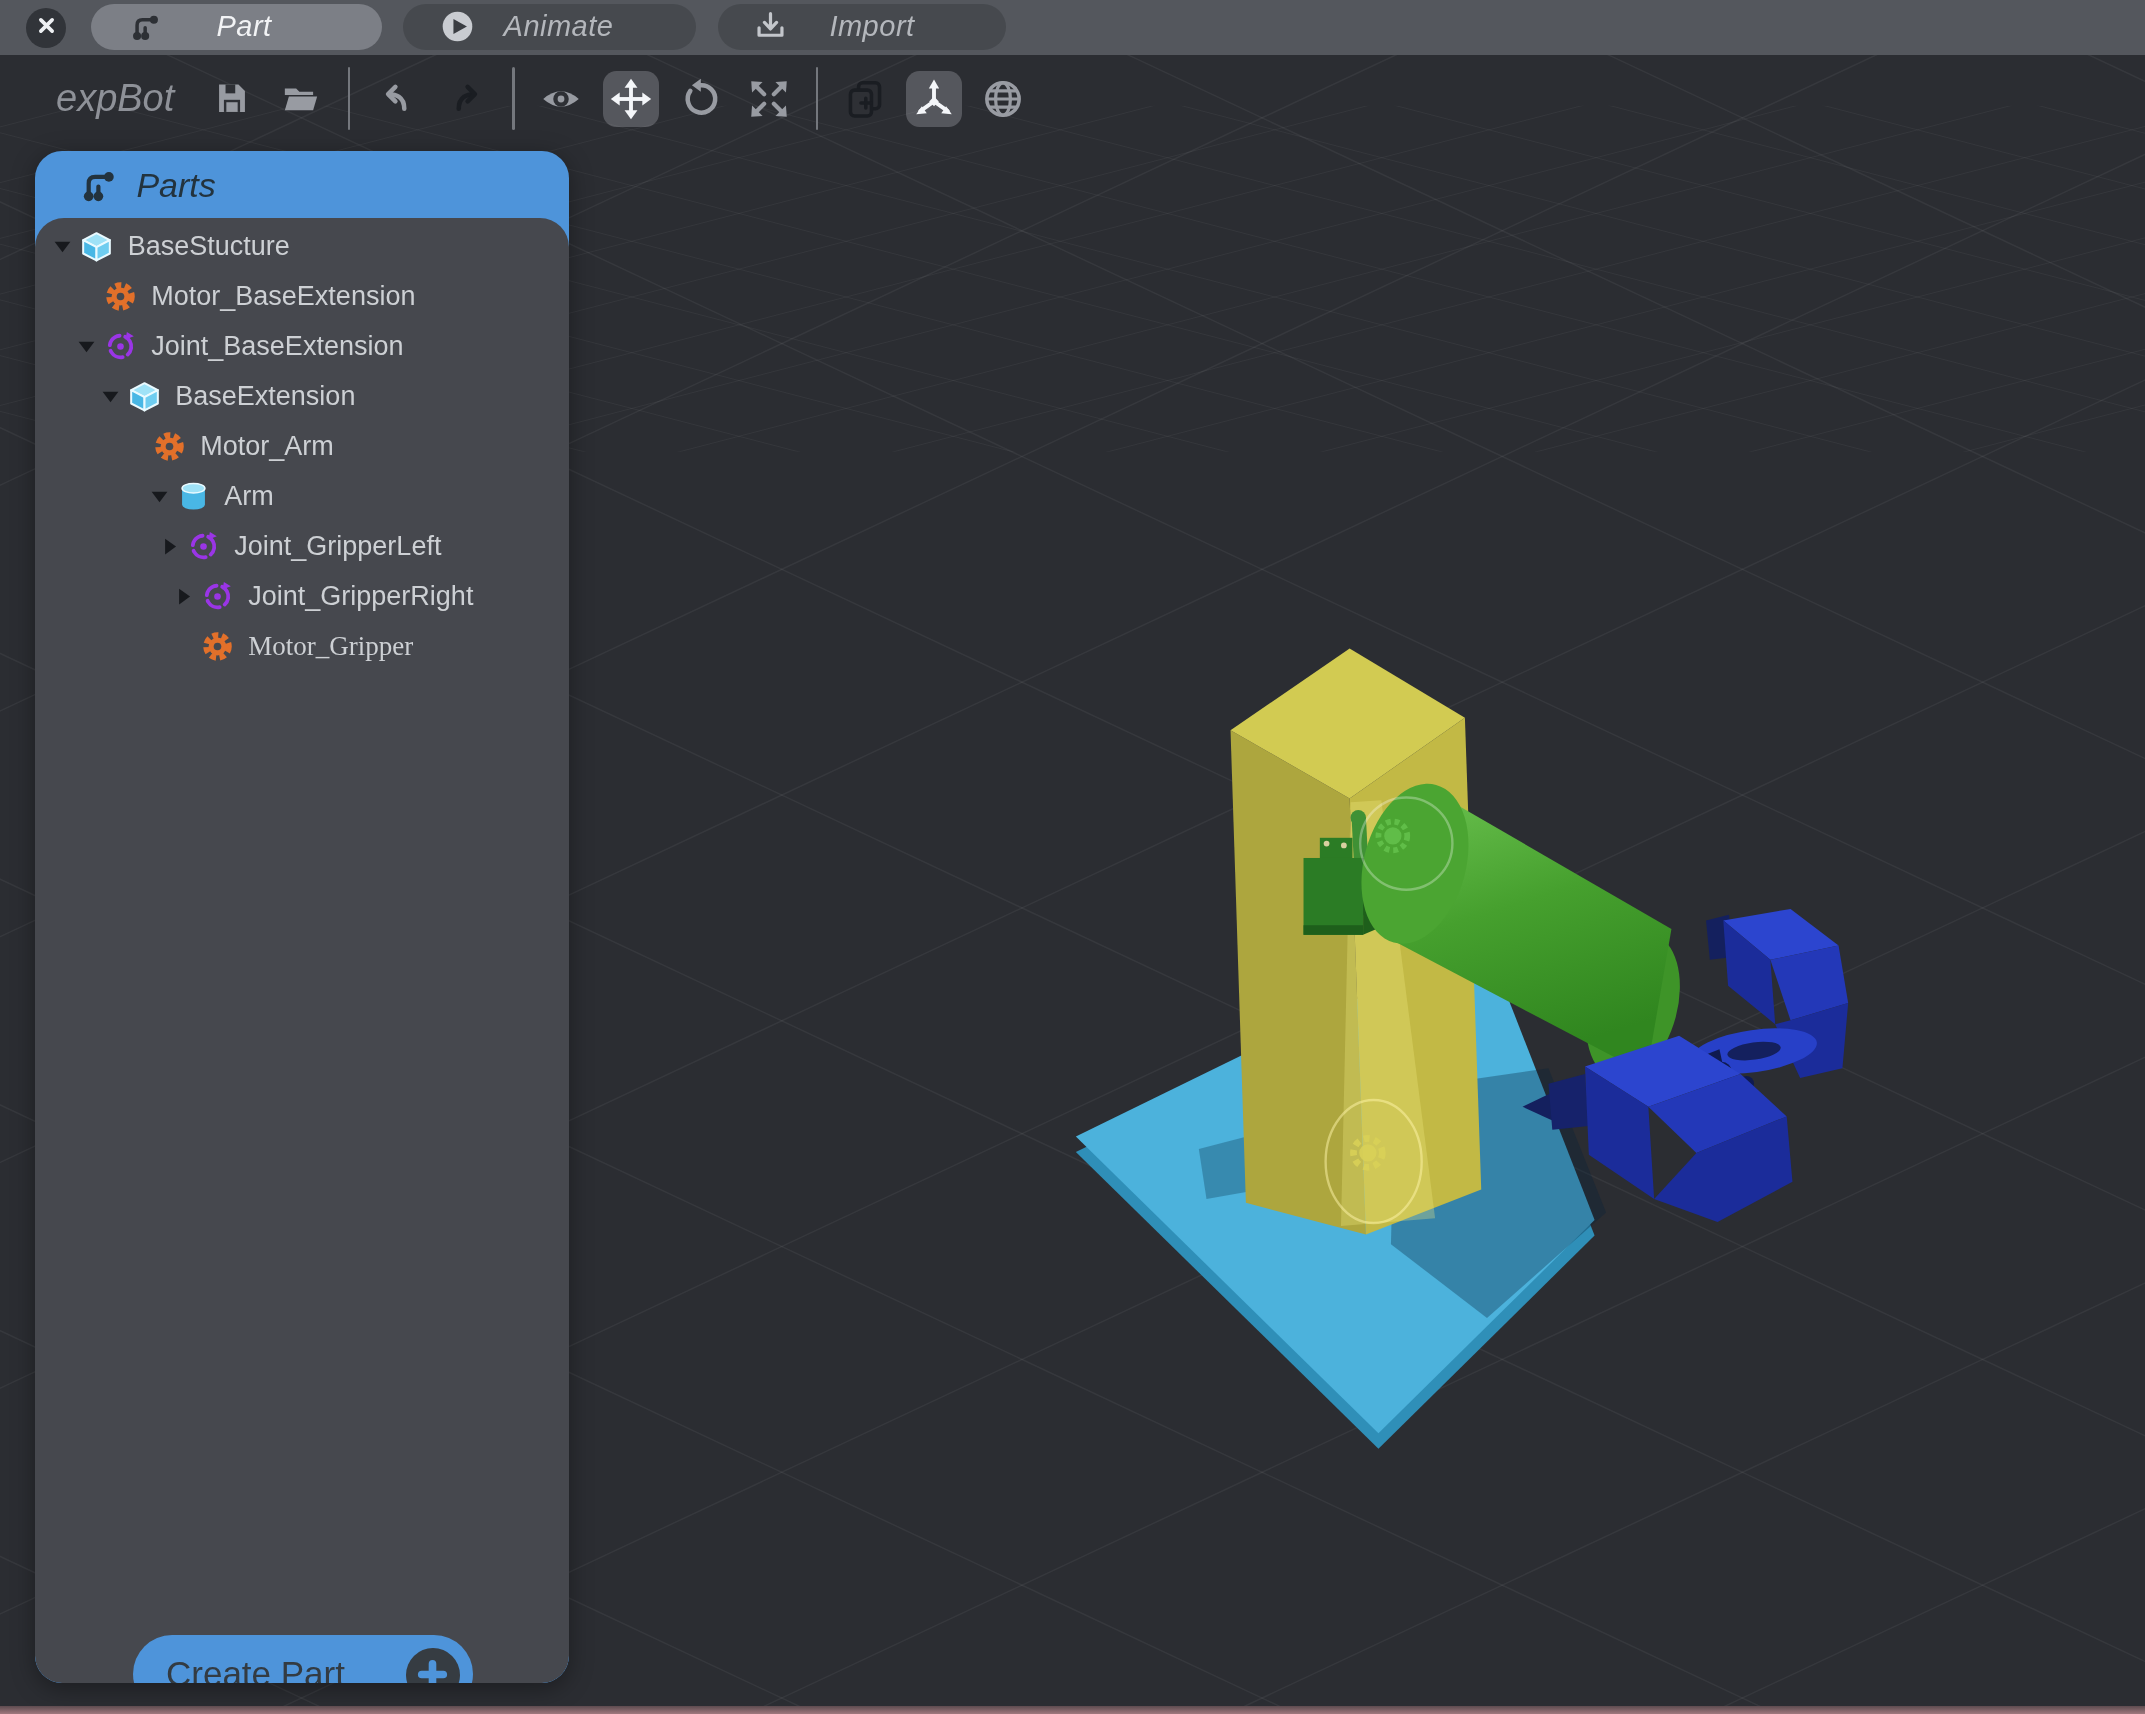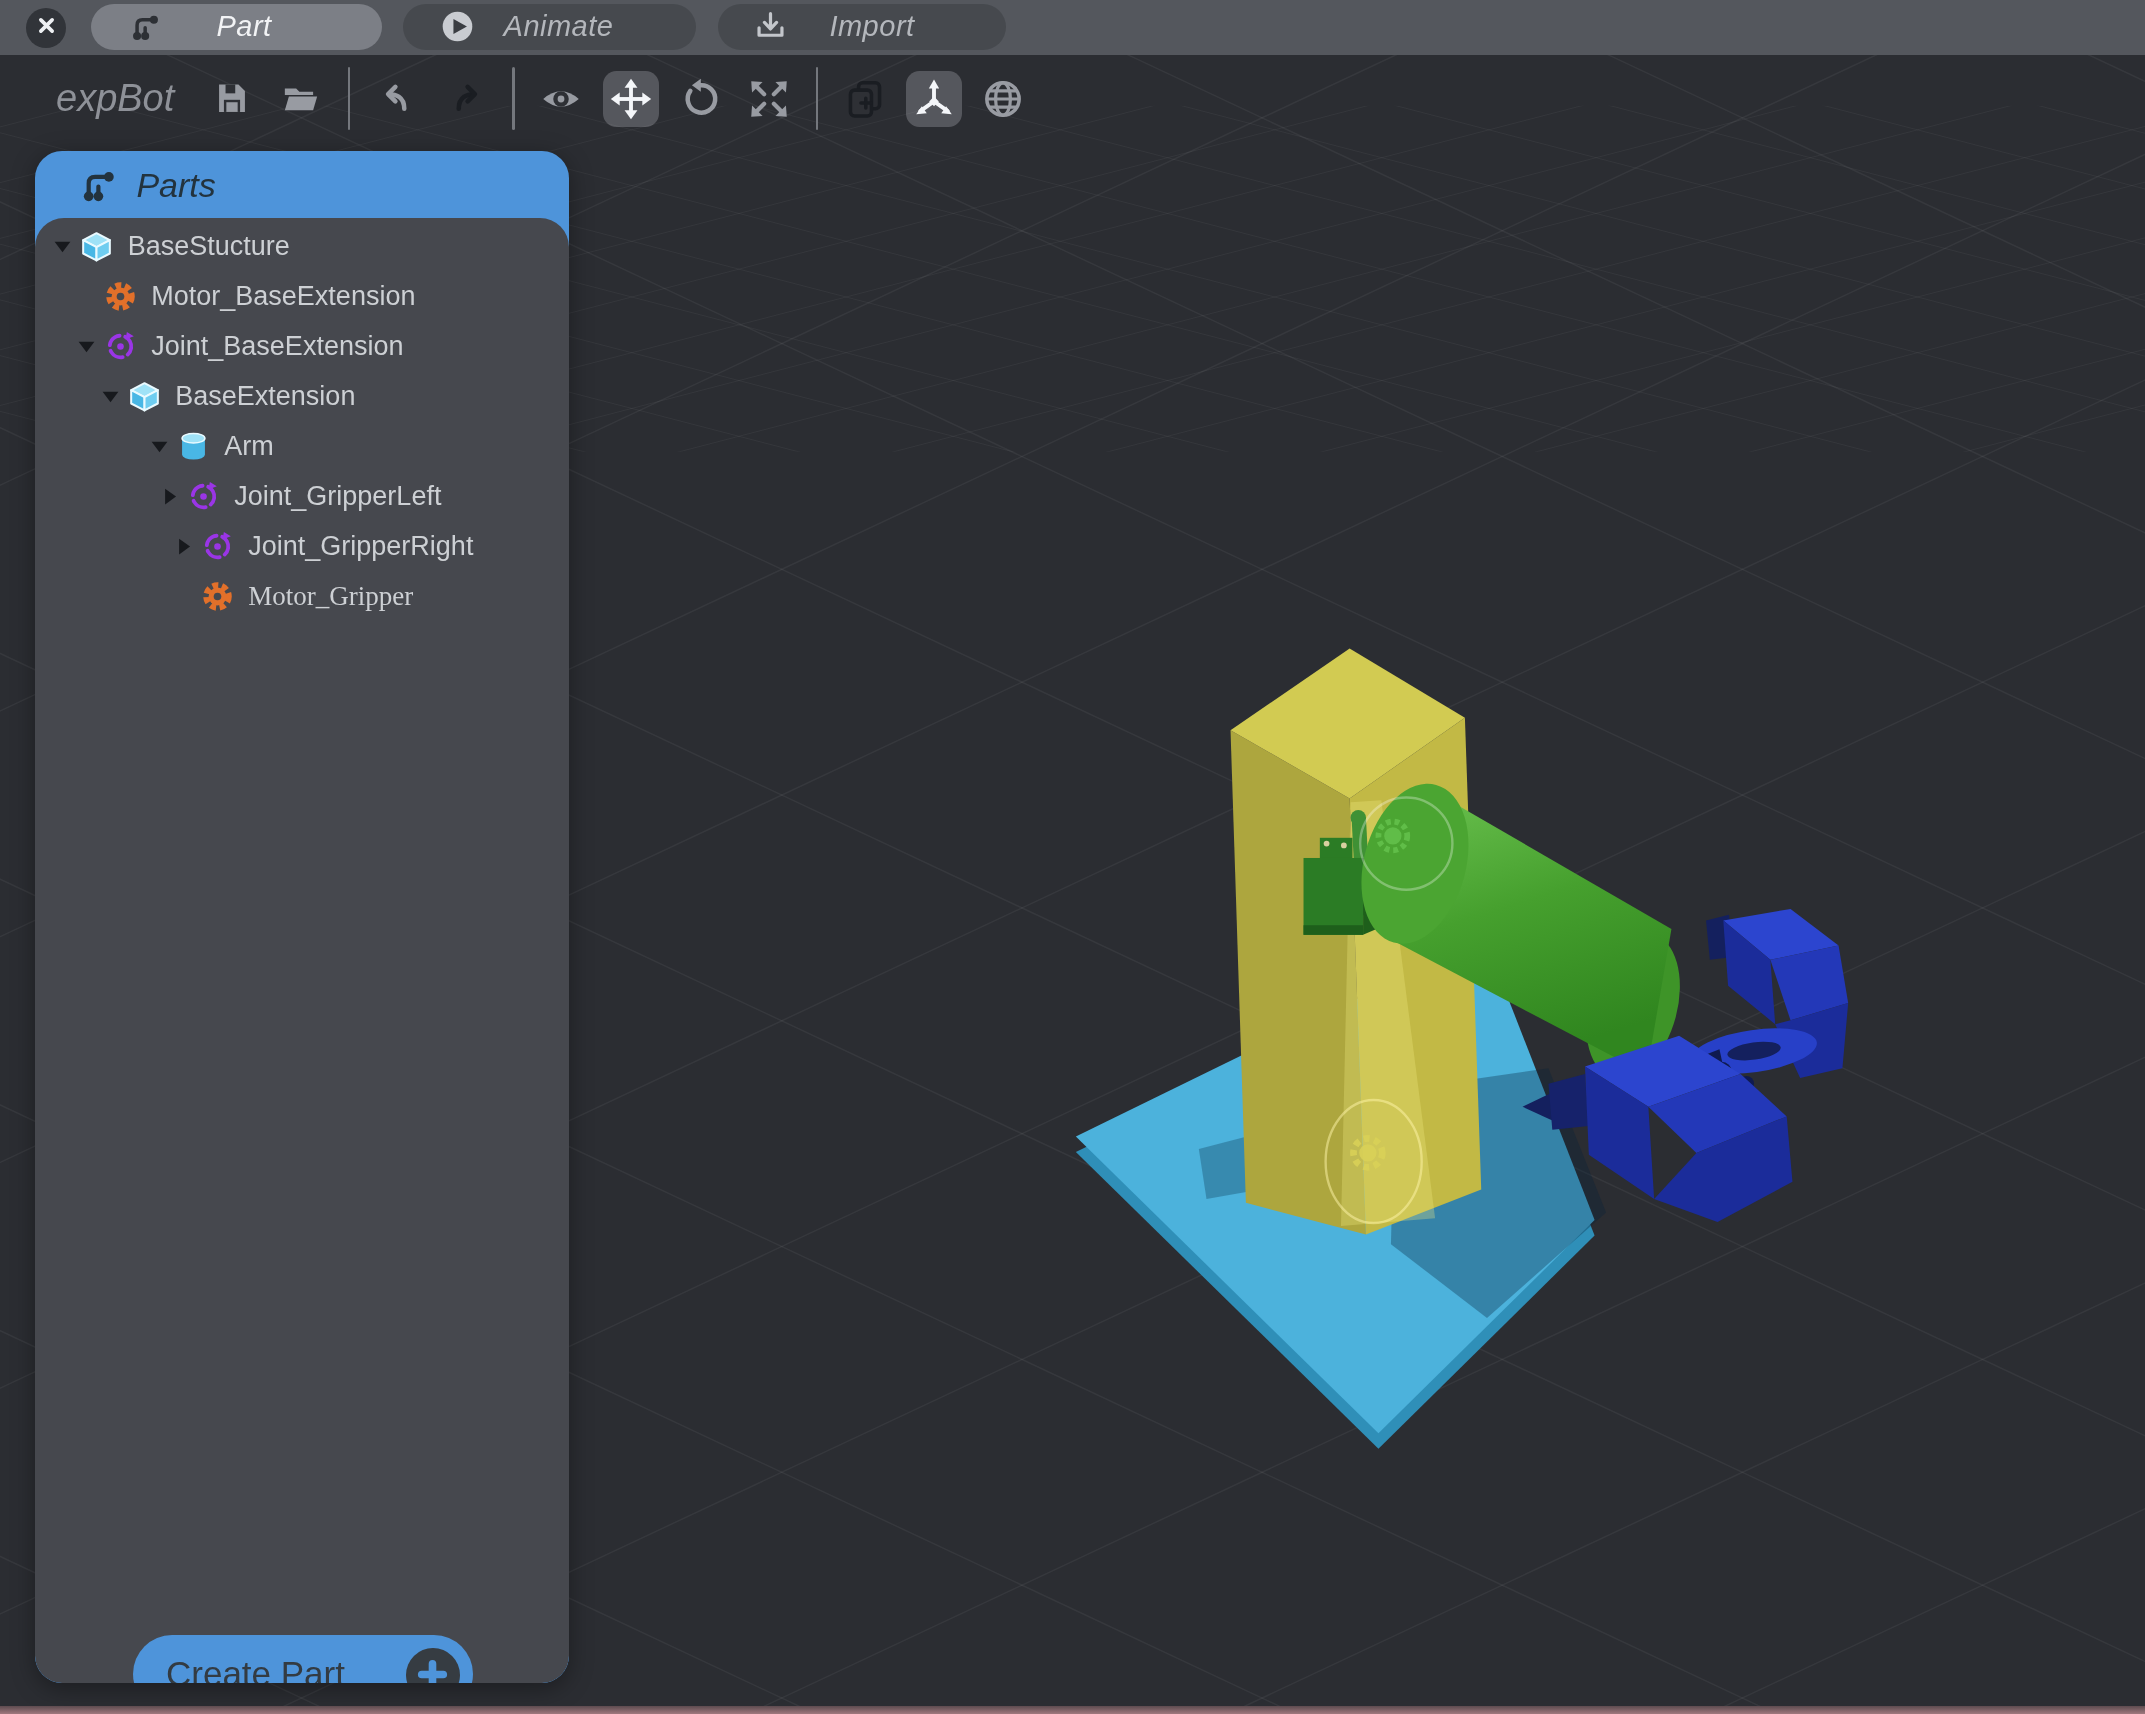--- a/index.html
+++ b/index.html
@@ -444,20 +444,31 @@
             </span>
             <span class="t-icon ">
               <svg viewBox="0 0 26 26" width="100%" height="100%">
                 <polygon points="13,2.5 23.5,8 13,13.5 2.5,8" fill="#9fe2f7" stroke="#eafaff" stroke-width="1.6" stroke-linejoin="round"></polygon>
                 <polygon points="2.5,8 13,13.5 13,24 2.5,18.5" fill="#49b7e5" stroke="#eafaff" stroke-width="1.6" stroke-linejoin="round"></polygon>
                 <polygon points="13,13.5 23.5,8 23.5,18.5 13,24" fill="#6fcdf0" stroke="#eafaff" stroke-width="1.6" stroke-linejoin="round"></polygon>
               </svg>
             </span>
             <span class="t-label">BaseExtension</span>
           </div>
+          <div class="tree-row" style="padding-left: 86px;">
+            <span class="tw-slot"></span>
+            <span class="t-icon gear">
+              <svg viewBox="0 0 26 26" width="100%" height="100%">
+                <circle cx="13" cy="13" r="8.5" fill="none" stroke="currentColor" stroke-width="5.5" stroke-dasharray="4.4 2.8"></circle>
+                <circle cx="13" cy="13" r="7" fill="currentColor"></circle>
+                <circle cx="13" cy="13" r="3" fill="#46484e"></circle>
+              </svg>
+            </span>
+            <span class="t-label">Motor_Arm</span>
+          </div>
           <div class="tree-row" style="padding-left: 110px;">
             <span class="tw-slot">
               <svg viewBox="0 0 24 24" width="100%" height="100%">
                 <polygon points="3,6.5 21,6.5 12,18.5" fill="#17191d"></polygon>
               </svg>
             </span>
             <span class="t-icon ">
               <svg viewBox="0 0 26 26" width="100%" height="100%">
                 <path d="M4,6.5 V19.5 A9,3.8 0 0 0 22,19.5 V6.5" fill="#49b7e5"></path>
                 <ellipse cx="13" cy="6.5" rx="9" ry="3.8" fill="#9fe2f7" stroke="#eafaff" stroke-width="1.2"></ellipse>

